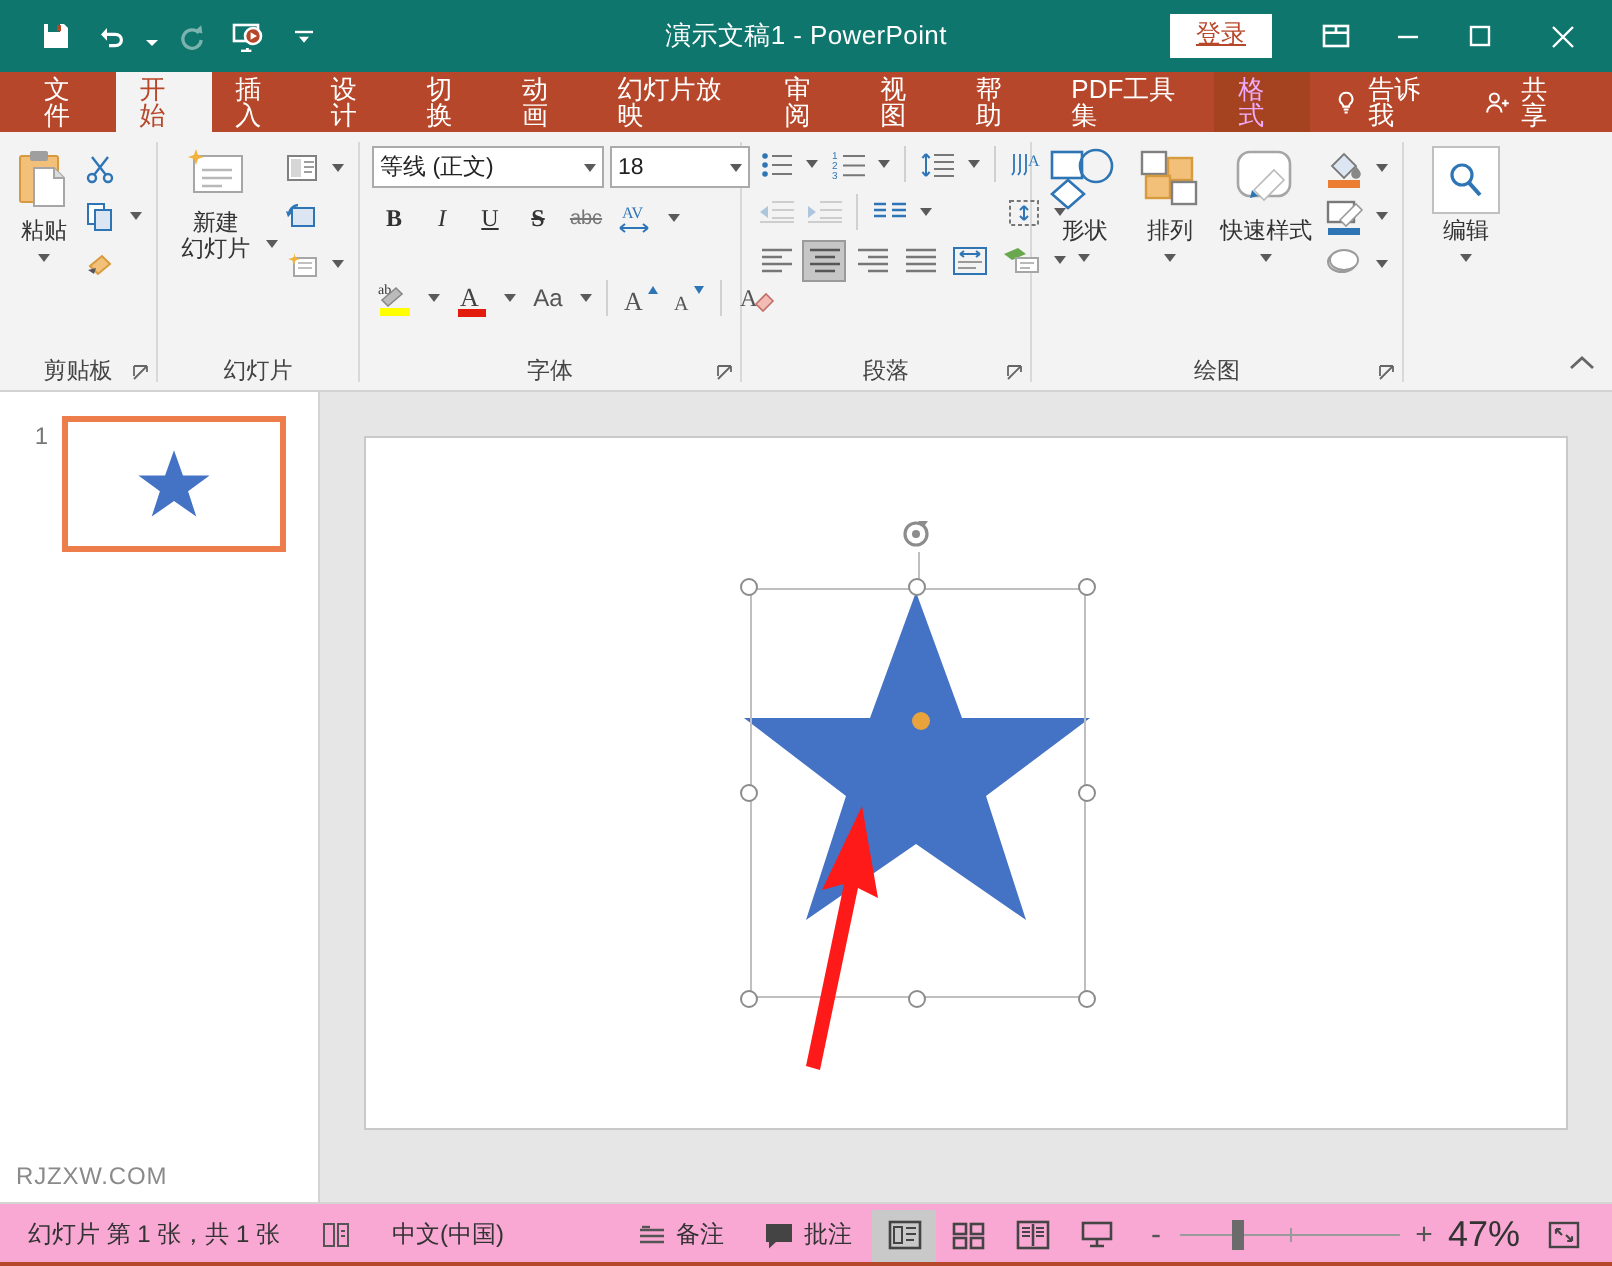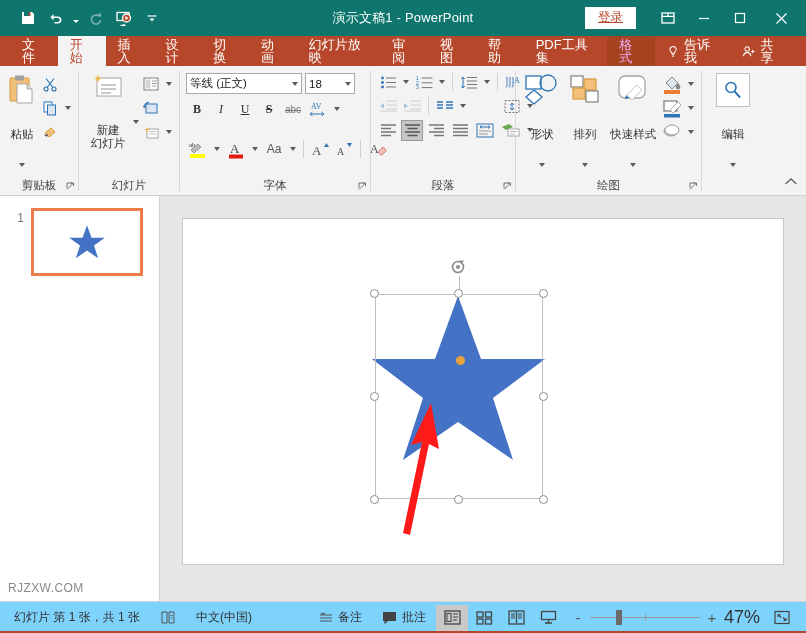--- a/index.html
+++ b/index.html
@@ -64,38 +64,38 @@
     display:flex; align-items:center; justify-content:center; position:relative;
   }
   .group-sep { width:1px; background:#D8D8D8; margin:5px 0 4px; height:120px; align-self:flex-start;}
   .dlg {
     position:absolute; right:3px; bottom:4px; width:9px; height:9px;
     color:#777; font-size:9px; line-height:9px;
   }
 
   .bigbtn {
     width:46px; display:flex; flex-direction:column; align-items:center;
-    padding-top:3px; font-size:11.5px; color:#333; line-height:1.18; text-align:center;gap:18px;
+    padding-top:3px; font-size:11.5px; color:#333; line-height:1.18; text-align:center;
   }
   .bigbtn .lbl { margin-top:3px; }
   .cd { width:0;height:0;border-left:3.5px solid transparent;border-right:3.5px solid transparent;border-top:4px solid #5a5a5a; margin-top:3px; }
   .smallcol { display:flex; flex-direction:column; gap:2px; padding-top:3px; }
   .srow { display:flex; align-items:center; height:22px; gap:2px; }
   .sbtn { width:22px;height:21px; display:flex; align-items:center; justify-content:center; font-size:12px; color:#333; }
   .sbtn.sel { background:#C6C6C6; border:1px solid #9a9a9a; }
   .sbtn.off { opacity:.35; }
   .minicaret { width:10px;height:21px;display:flex;align-items:center;justify-content:center; }
 
   
   .fontrow1 { display:flex; gap:3px; padding-top:2px; }
   .fname {
     width:116px;height:21px;background:#fff;border:1px solid #ABABAB;display:flex;align-items:center;
     padding:0 3px; font-size:11.5px; color:#222; justify-content:space-between;
   }
-  .fsize { width:50px; }
+  .fsize { width:70px; }
   .vsep { width:1px; height:18px; background:#D0D0D0; margin:0 3px; }
 
   
   .main { flex:1; display:flex; background:#fff; min-height:0; position:relative; }
   .thumbs {
     width:160px; background:#fff; border-right:1px solid #D4D4D4;
     padding:12px 0 0 0; position:relative; flex:0 0 160px;
   }
   .thumb-row { display:flex; align-items:flex-start; padding-left:10px; }
   .thumb-num { width:14px; font-size:12px; color:#777; padding-top:3px; text-align:right; margin-right:7px;}
@@ -122,21 +122,21 @@
   .rot {
     position:absolute; left:50%; top:-36px; margin-left:-9px; width:18px; height:18px; color:#8C8C8C;
   }
   .rotline { position:absolute; left:50%; top:-18px; width:1px; height:18px; background:#BFBFBF; }
   .adj { position:absolute; width:9px; height:9px; border-radius:50%; background:#E8A33D; }
 
   .arrow { position:absolute; pointer-events:none; }
 
   
   .status {
-    flex:0 0 32px; height:32px; background:#7dd3fc; border-top:1px solid #D4D4D4;
+    flex:0 0 32px; height:32px; background:#f9a8d4; border-top:1px solid #D4D4D4;
     display:flex; align-items:center; font-size:12px; color:#333; padding:0 4px;
   }
   .st-item { display:flex; align-items:center; gap:5px; padding:0 10px; height:26px; }
   .st-right { margin-left:auto; display:flex; align-items:center; }
   .viewbtn { width:32px;height:26px;display:flex;align-items:center;justify-content:center;color:#444; }
   .viewbtn.sel { background:#C9C9C9; }
   .zoombar { display:flex; align-items:center; gap:6px; padding:0 8px; }
   .ztrack { width:110px; height:1px; background:#9a9a9a; position:relative; }
   .zmid { position:absolute; left:50%; top:-3px; width:1px; height:7px; background:#9a9a9a; }
   .zthumb { position:absolute; left:26px; top:-7px; width:6px; height:15px; background:#6b6b6b; }

